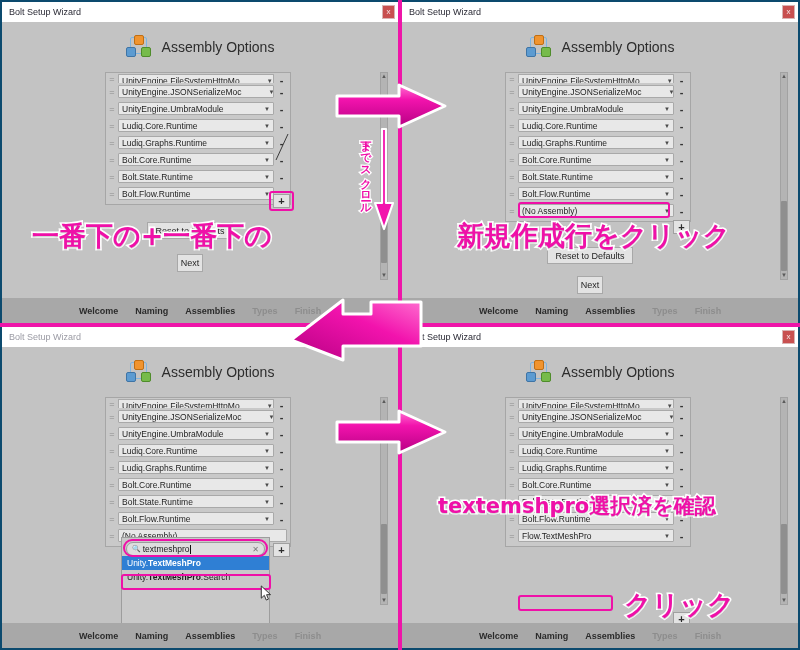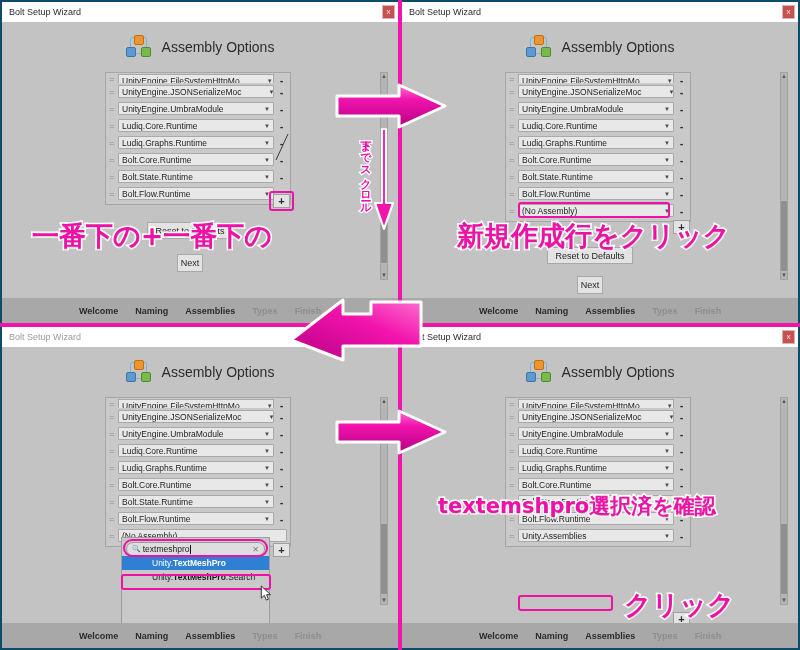--- a/index.html
+++ b/index.html
@@ -168,21 +168,21 @@
   .search-field {
     margin: 4px 4px 0 4px; height: 14px;
     background: #dedede; border: 1px solid #9b9b9b; border-radius: 7px;
     display: flex; align-items: center; padding: 0 5px;
     font-size: 8.5px; color: #1a1a1a;
   }
   .search-field .sicon { font-size: 7px; color: #555; margin-right: 2px; }
   .search-caret { width: 1px; height: 9px; background: #111; margin-left: 0px; }
   .search-x { margin-left: auto; font-size: 8px; color: #7a7a7a; }
   .search-label { text-align: center; font-size: 8px; color: #3b3b3b; padding: 4px 0 3px; }
-  .opt { height: 14px; display: flex; align-items: center; padding-left: 30px; font-size: 8.5px; color: #1a1a1a; }
+  .opt { height: 14px; display: flex; align-items: center; padding-left: 5px; font-size: 8.5px; color: #1a1a1a; }
   .opt.sel { background: #2f7fd4; color: #ffffff; }
   .opt b { font-weight: bold; }
 
   .cursor { position: absolute; width: 12px; height: 16px; }
 
   
   .divider-v { position: absolute; left: 398px; top: 0; width: 4px; height: 650px; background: #ee15a8; }
   .divider-h { position: absolute; left: 0; top: 323px; width: 800px; height: 4px; background: #ee15a8; }
 </style>
 </head>
@@ -630,21 +630,21 @@
                 <span class="dd">
                   <span>Bolt.Flow.Runtime</span>
                   <span class="caret">▼</span>
                 </span>
                 <span class="minus">-</span>
               </div>
             </div>
           <div class="row">
             <span class="grip">=</span>
             <span class="dd">
-              <span>Unity.Assemblies</span>
+              <span>Flow.TextMeshPro</span>
               <span class="caret">▼</span>
             </span>
             <span class="minus">-</span>
           </div>
         </div>
         <div class="hl" style="left:116px; top:198px; width:95px; height:16px;"></div>
         <div class="plus-btn" style="left:271px; top:215px;">+</div>
         <div class="reset-btn" style="left:152px; top:240px;">Reset to Defaults</div>
 
         <div class="scrollbar">

